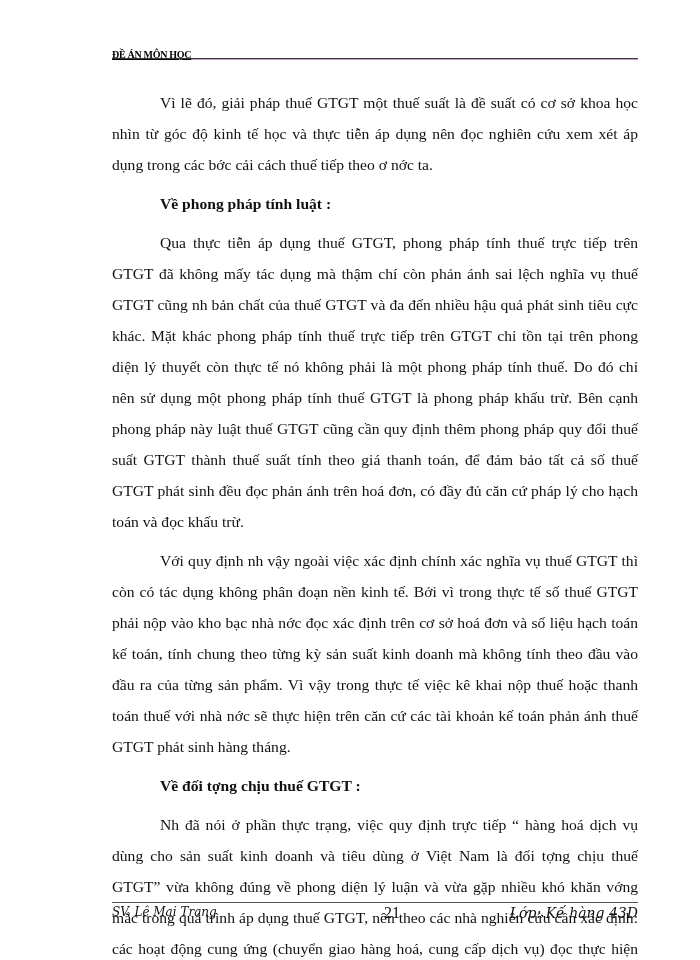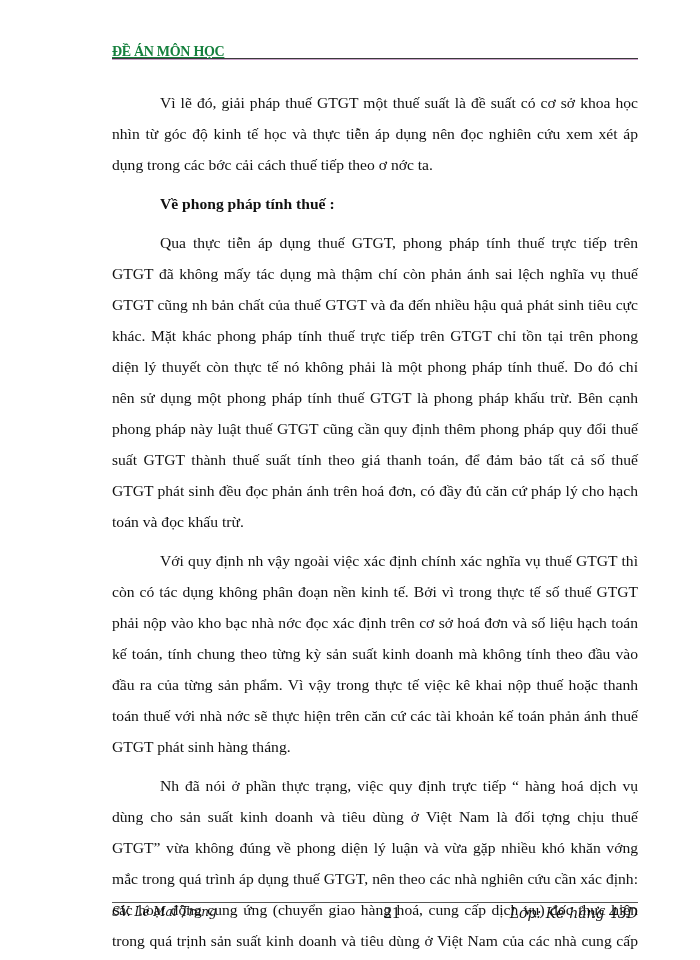--- a/index.html
+++ b/index.html
@@ -10,21 +10,21 @@
       color: #111;
     }
     .header {
       position: absolute; left: 112px; top: 40px; width: 526px; height: 18px;
       border-bottom: 1px solid #3a3a3a;
       box-shadow: 0 1px 0 #c9a0c9;
     }
     .header-title {
       position: absolute; left: 0; bottom: -2px;
       font-family: "Liberation Serif", serif; font-weight: bold;
-      font-size: 14px; letter-spacing: -0.3px; color: #15803d;
+      font-size: 10px; letter-spacing: -0.3px; color: #000000;
       text-decoration: underline;
     }
     .body-text {
       position: absolute; left: 112px; top: 87px; width: 526px;
       font-size: 15.6px; line-height: 31px; text-align: justify;
     }
     .para { margin: 0 0 8px 0; text-indent: 48px; }
     .heading { margin: 0 0 8px 0; text-indent: 48px; font-weight: bold; }
     .footer {
       position: absolute; left: 112px; top: 902px; width: 526px; height: 1px;
@@ -46,23 +46,24 @@
 </head>
 <body>
 
 <div class="page">
   <div class="header">
     <span class="header-title">ĐỀ ÁN MÔN HỌC</span>
   </div>
 
   <div class="body-text">
     <p class="para">Vì lẽ đó, giải pháp thuế GTGT một thuế suất là đề suất có cơ sở khoa học nhìn từ góc độ kinh tế học và thực tiễn áp dụng nên đọc   nghiên cứu xem xét áp dụng trong các bớc   cải cách thuế tiếp theo ơ nớc   ta.</p>
-    <p class="heading">Về phong   pháp tính thuế :</p>
+    <p class="heading">Về phong   pháp tính luật :</p>
     <p class="para">Qua thực tiễn áp dụng thuế GTGT, phong   pháp tính thuế trực tiếp trên GTGT đã không mấy tác dụng mà thậm chí còn phản ánh sai lệch nghĩa vụ thuế GTGT cũng nh   bản chất của thuế GTGT và đa   đến nhiều hậu quả phát sinh tiêu cực khác. Mặt khác phong   pháp tính thuế trực tiếp trên GTGT chỉ tồn tại trên phong   diện lý thuyết còn thực tế nó không phải là một phong   pháp tính thuế. Do đó chỉ nên sử dụng một phong   pháp tính thuế GTGT là phong   pháp khấu trừ. Bên cạnh phong   pháp này luật thuế GTGT cũng cần quy định thêm phong   pháp quy đổi thuế suất GTGT thành thuế suất tính theo giá thanh toán, để đảm bảo tất cả số thuế GTGT phát sinh đều đọc   phản ánh trên hoá đơn, có đầy đủ căn cứ pháp lý cho hạch toán và đọc   khấu trừ.</p>
     <p class="para">Với quy định nh   vậy ngoài việc xác định chính xác nghĩa vụ thuế GTGT thì còn có tác dụng không phân đoạn nền kinh tế. Bởi vì trong thực tế số thuế GTGT phải nộp vào kho bạc nhà nớc   đọc   xác định trên cơ sở hoá đơn và số liệu hạch toán kế toán, tính chung theo từng kỳ sản suất kinh doanh mà không tính theo đầu vào đầu ra của từng sản phẩm. Vì vậy trong thực tế việc kê khai nộp thuế hoặc thanh toán thuế với nhà nớc   sẽ thực hiện trên căn cứ các tài khoản kế toán phản ánh thuế GTGT phát sinh hàng tháng.</p>
+    <p class="heading">Về đối tợng   chịu thuế GTGT :</p>
     <p class="para">Nh   đã nói ở phần thực trạng, việc quy định trực tiếp “ hàng hoá dịch vụ dùng cho sản suất kinh doanh và tiêu dùng ở Việt Nam là đối tợng   chịu thuế GTGT” vừa không đúng về phong   diện lý luận và vừa gặp nhiều khó khăn vớng   mắc trong quá trình áp dụng thuế GTGT, nên theo các nhà nghiên cứu cần xác định: các hoạt động cung ứng (chuyển giao hàng hoá, cung cấp dịch vụ) đọc thực hiện trong quá trịnh sản suất kinh doanh và tiêu dùng ở Việt Nam của các nhà cung cấp có thanh toán tiền hoặc qui ra tiền là đối tợng   chịu thuế GTGT . Hoặc ở đây có thể dùng thuật ngữ “nghiệp vụ chịu thuế GTGT” thay cho  thuật ngữ “đối tợng   chịu thuế GTGT”, nếu dùng thuật ngữ này sẽ tránh đọc   sự nhầm lẫn giữa ngời   chịu thuế GTGT với đối tợng   chịu thuế GTGT.</p>
   </div>
 
   <div class="footer"></div>
   <span class="footer-left">SV. Lê Mai Trang</span>
   <span class="footer-center">21</span>
   <span class="footer-right">Lớp: Kế hàng 43D</span>
 </div>
 
 </body></html>

